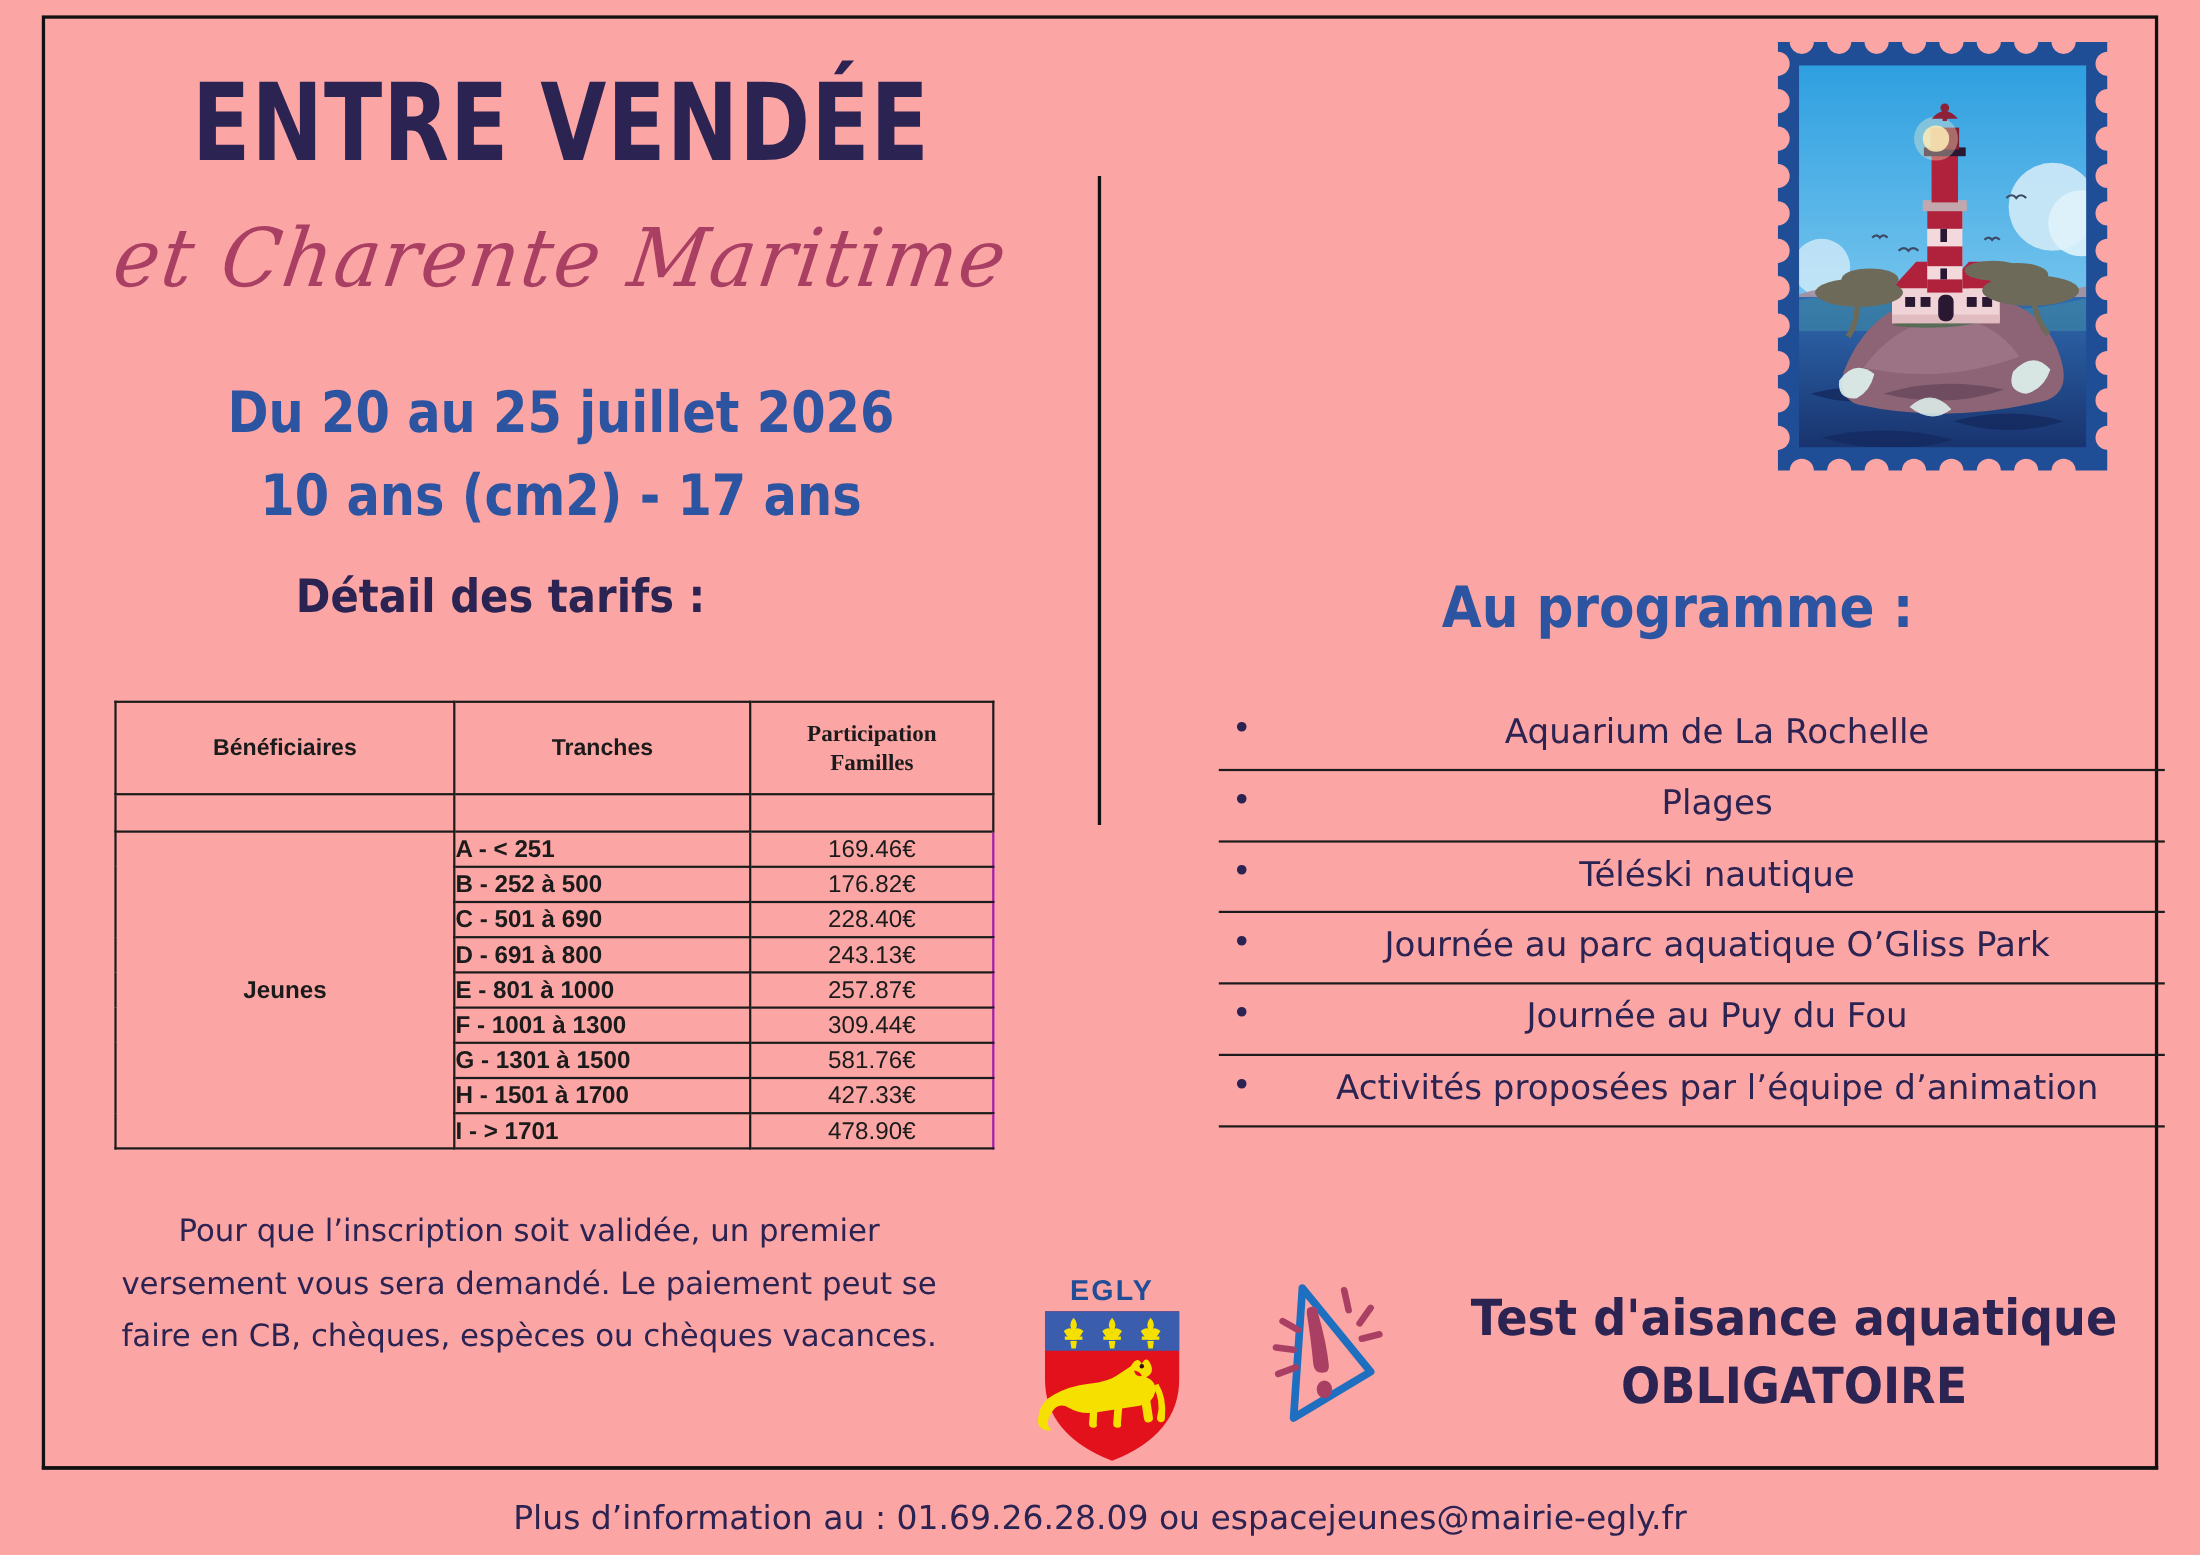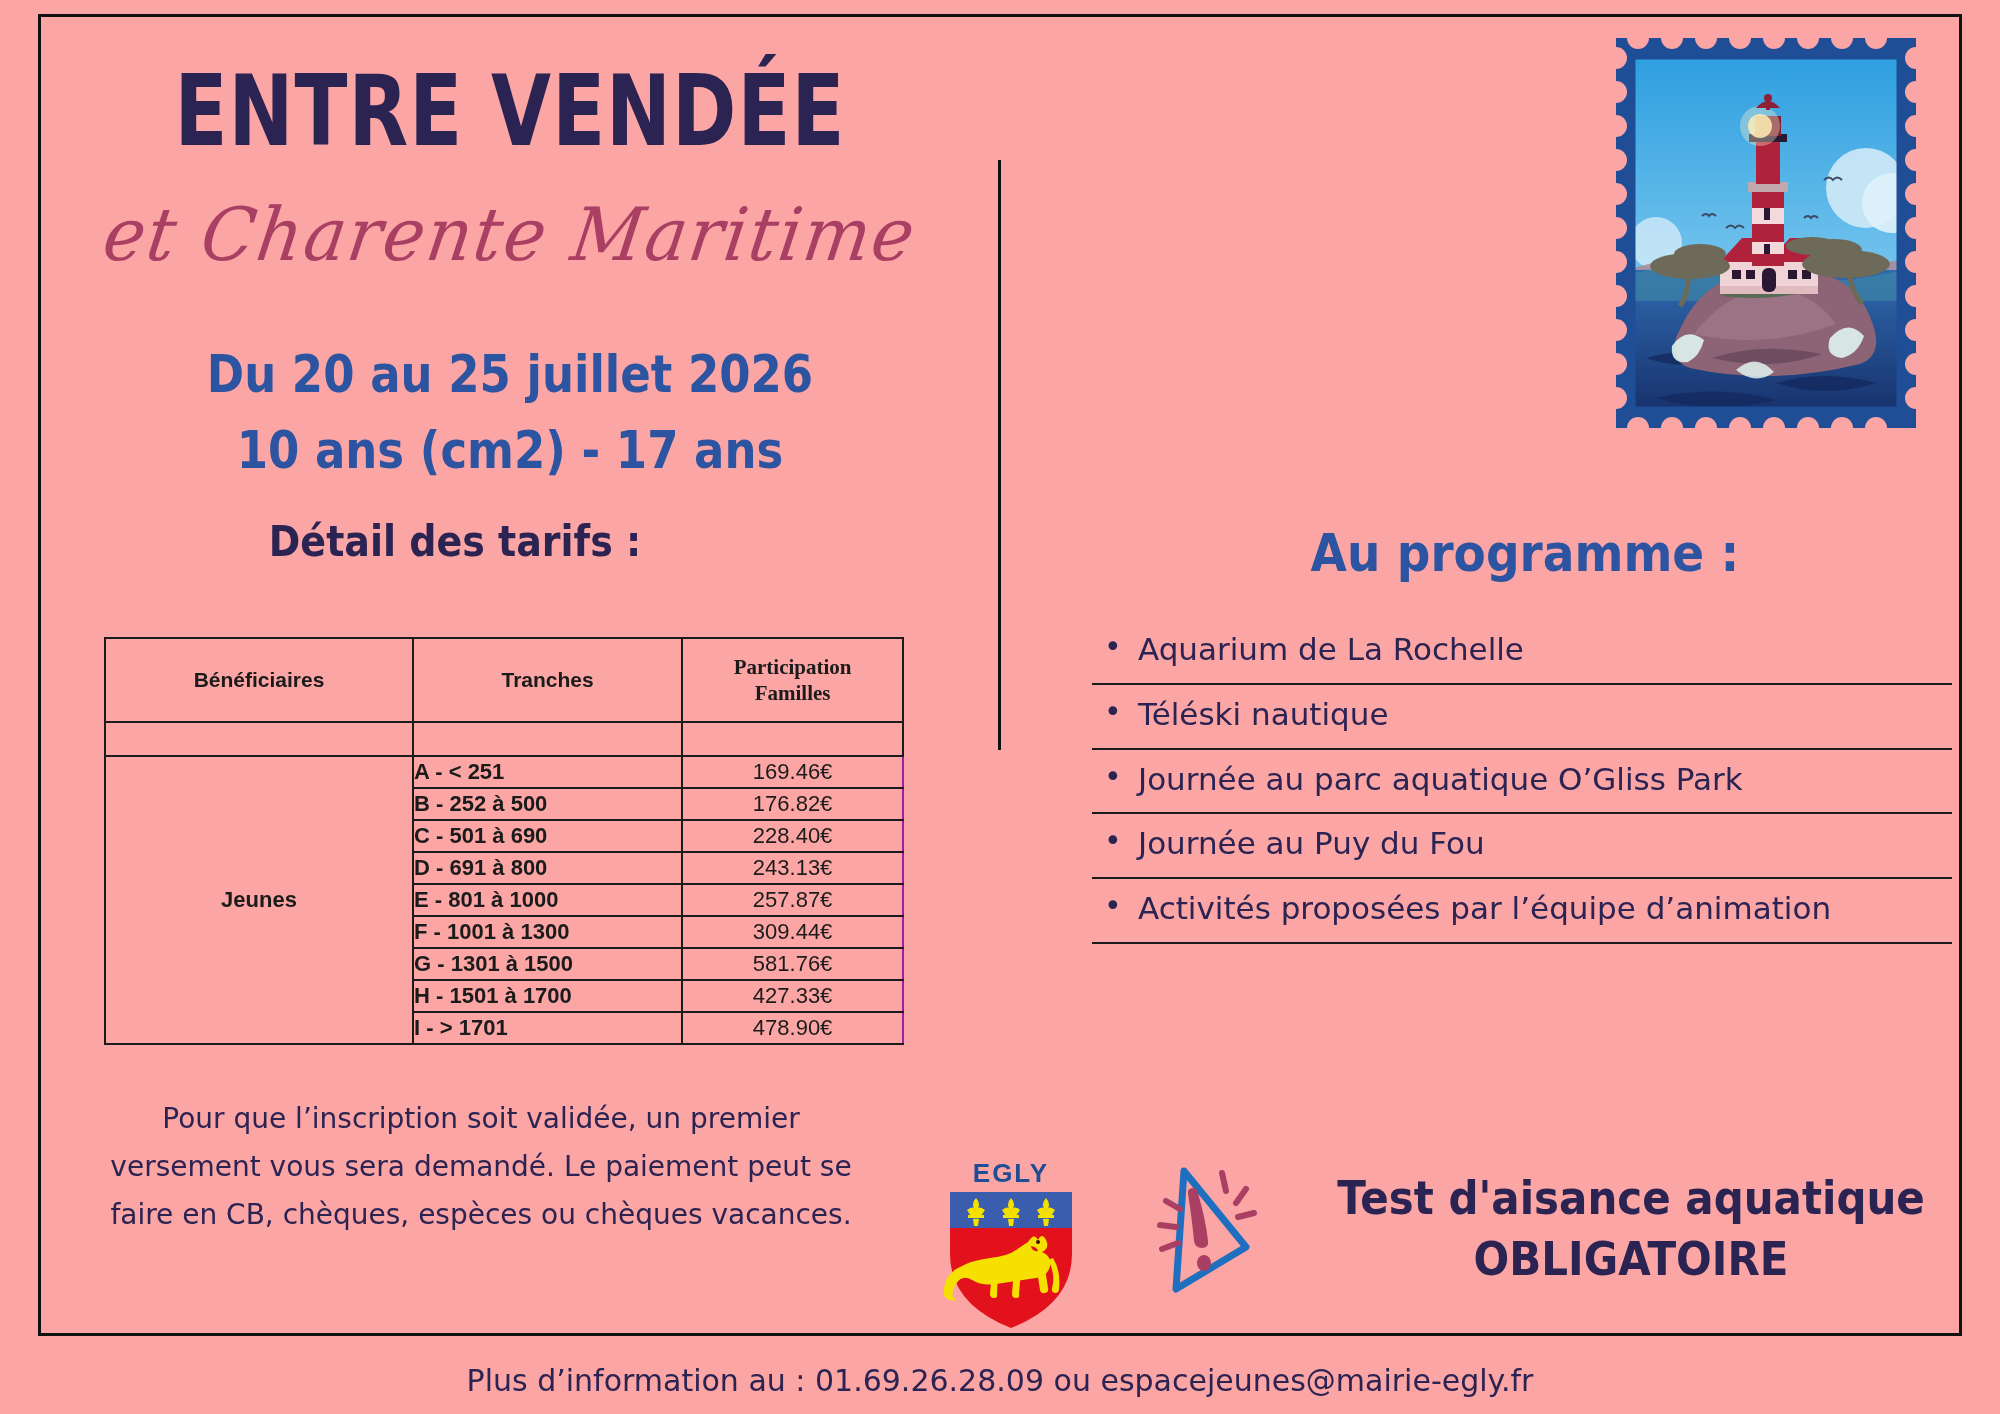--- a/index.html
+++ b/index.html
@@ -172,21 +172,21 @@
     position:absolute;left:1085px;top:525px;width:880px;
     text-align:center;
     font-family:"DejaVu Sans", sans-serif;
     font-weight:bold;
     font-size:47px;
     color:#2c54a0;
     transform:scaleY(1.1);
   }
   .prog-list{
     position:absolute;left:1092px;top:620px;width:860px;
-    list-style:none;margin:0;padding:0;
+    list-style:none;margin:16px;padding:0;text-align:center;
   }
   .prog-list li{
     font-family:"DejaVu Sans", sans-serif;
     font-size:31px;
     color:#2b2352;
     padding:10px 0 14px 46px;
     position:relative;
     border-bottom:2px solid #1b1b1b;
     line-height:1.25;
   }
@@ -448,20 +448,21 @@
           </g>
         </g>
         <rect x="18" y="20" width="264" height="350" fill="none" stroke="#1f4e96" stroke-width="3"></rect>
       </g>
     </svg>
   </div>
 
   <div class="programme-title">Au programme :</div>
   <ul class="prog-list" id="prog-list">
       <li>Aquarium de La Rochelle</li>
+      <li>Plages</li>
       <li>Téléski nautique</li>
       <li>Journée au parc aquatique O’Gliss Park</li>
       <li>Journée au Puy du Fou</li>
       <li>Activités proposées par l’équipe d’animation</li>
     </ul>
 
   <div class="crest">
     <svg viewBox="0 0 150 175" xmlns="http://www.w3.org/2000/svg">
       <text x="75" y="24" text-anchor="middle" font-family="Liberation Sans, sans-serif" font-size="26" font-weight="bold" fill="#1f4e96" letter-spacing="2">EGLY</text>
       <path d="M14 34 H136 V96 Q136 146 75 170 Q14 146 14 96 Z" fill="#e2111c"></path>

